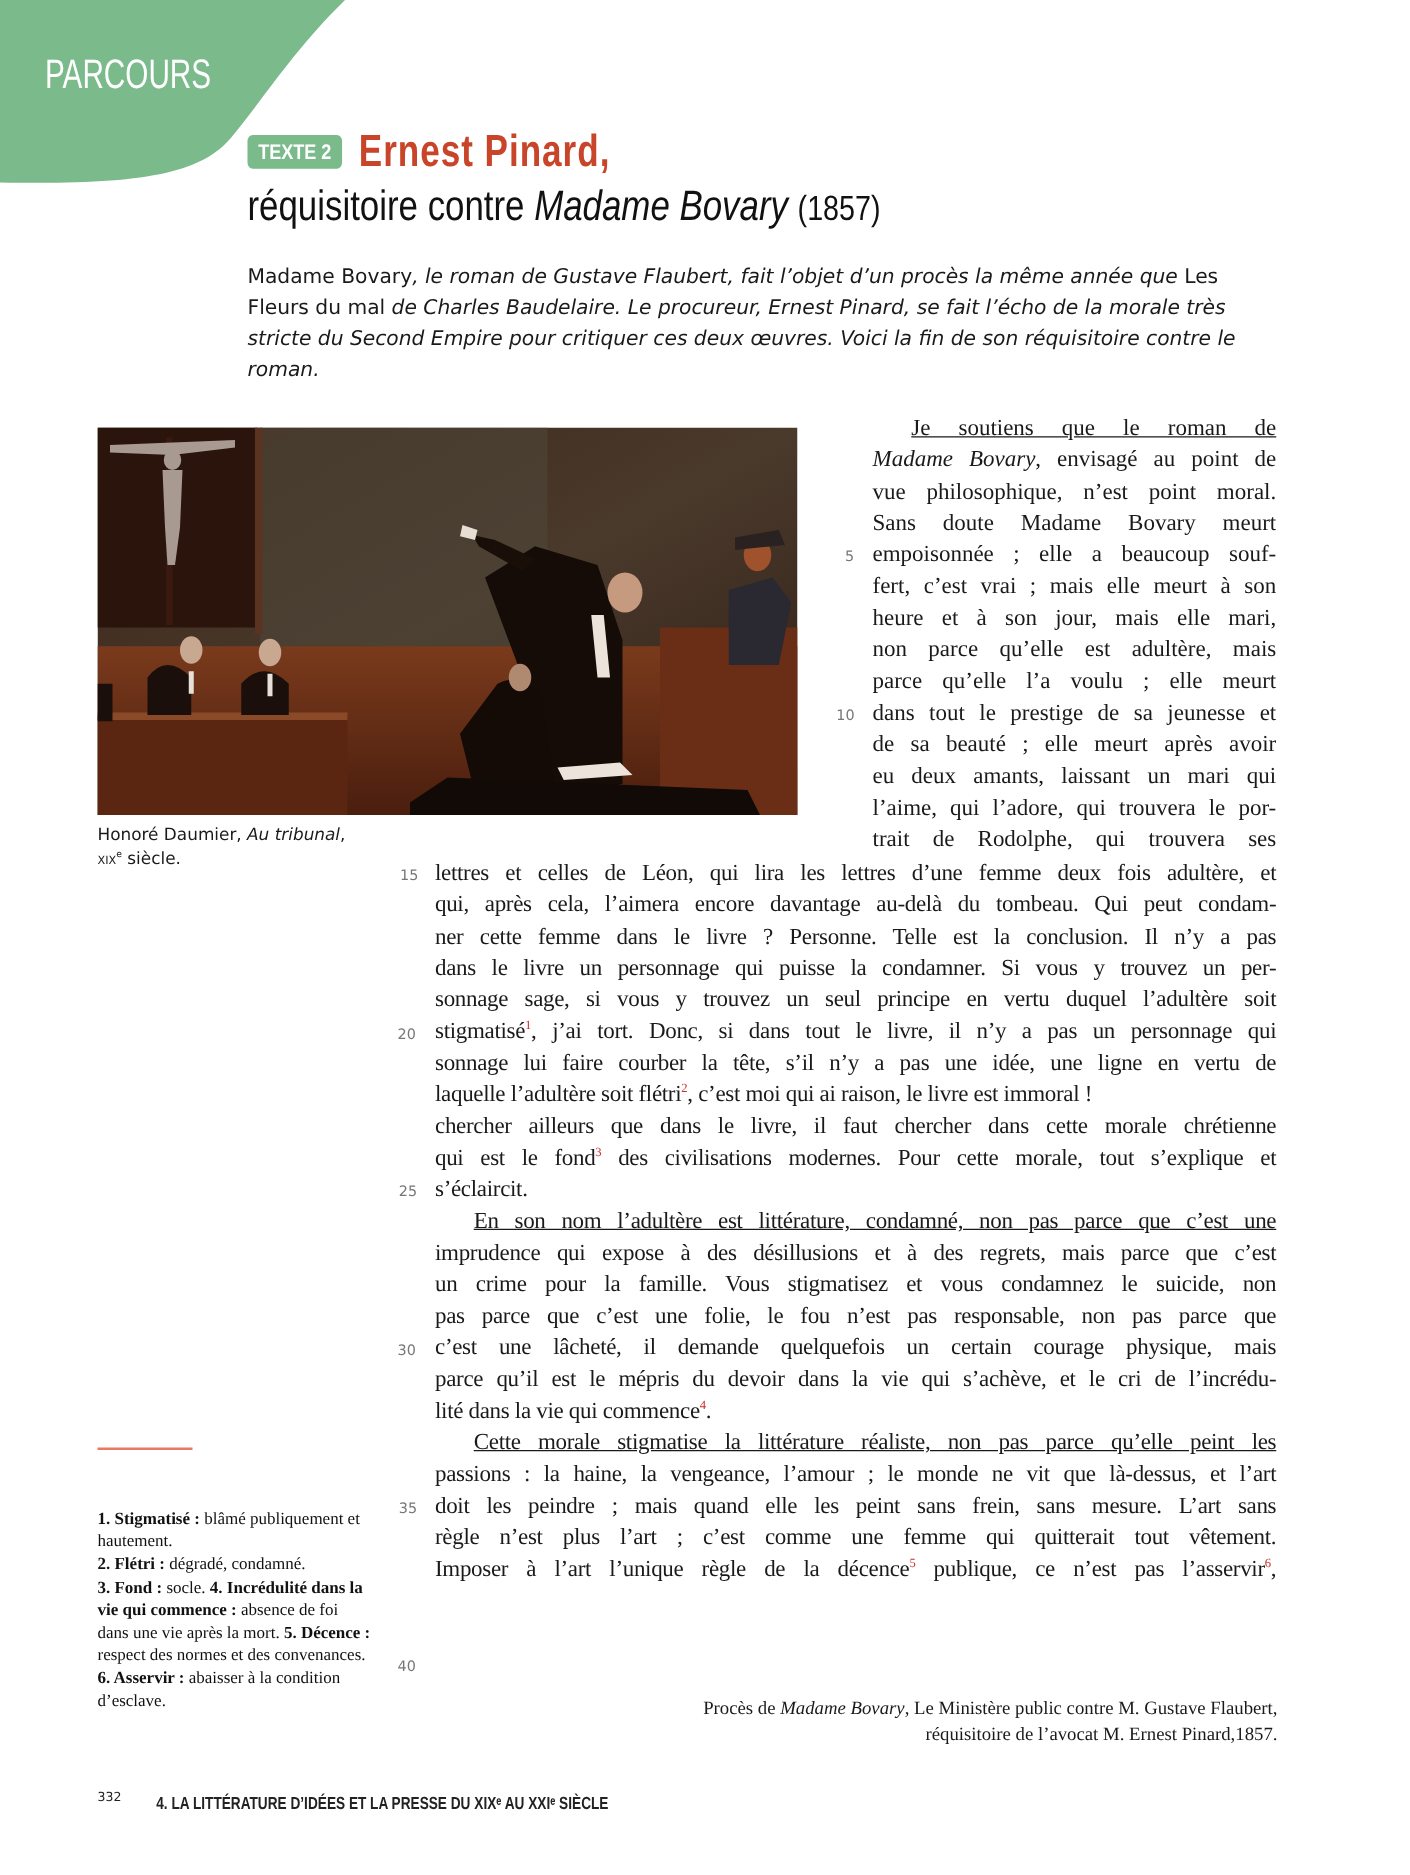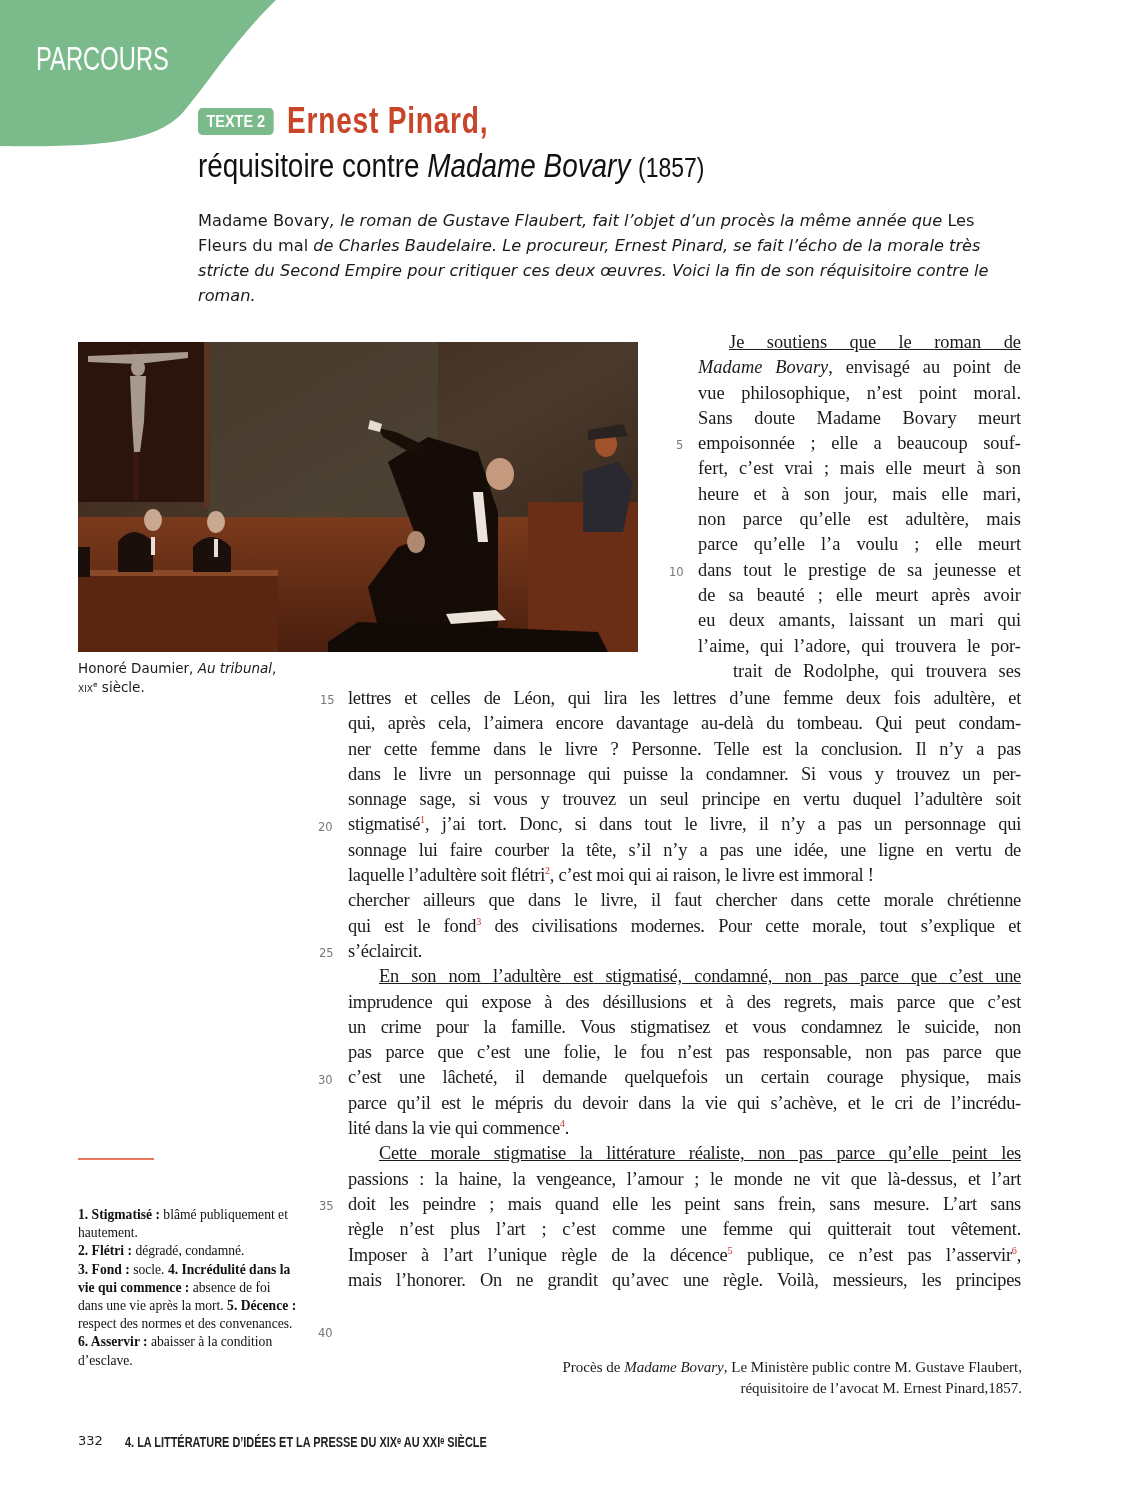--- a/index.html
+++ b/index.html
@@ -64,21 +64,21 @@
     position: absolute; left: 78px; top: 1162px; width: 220px;
     font-size: 13.6px; line-height: 18.2px; color: #111; margin-top: 44px;
   }
   .footnotes b { font-weight: bold; }
   .source {
     position: absolute; right: 106px; top: 1357px; text-align: right;
     font-size: 15px; line-height: 21px; color: #1a1a1a;
   }
   .folio {
     position: absolute; left: 78px; top: 1433px;
-    font-family: "DejaVu Sans", sans-serif; font-size: 13px; color: #222;
+    font-family: "DejaVu Sans", sans-serif; font-size: 10px; color: #222;
   }
   .running-head {
     position: absolute; left: 125px; top: 1434px;
     font-family: "Liberation Sans", sans-serif; font-weight: bold; font-size: 14px; color: #222;
     transform: scaleX(0.78); transform-origin: left top; white-space: nowrap;
   }
 </style>
 </head>
 <body>
 
@@ -176,48 +176,47 @@
     <div style="text-align-last: justify;">Sans doute Madame Bovary meurt</div>
     <div style="text-align-last: justify;">empoisonnée ; elle a beaucoup souf-</div>
     <div style="text-align-last: justify;">fert, c’est vrai ; mais elle meurt à son</div>
     <div style="text-align-last: justify;">heure et à son jour, mais elle mari,</div>
     <div style="text-align-last: justify;">non parce qu’elle est adultère, mais</div>
     <div style="text-align-last: justify;">parce qu’elle l’a voulu ; elle meurt</div>
     <div style="text-align-last: justify;">dans tout le prestige de sa jeunesse et</div>
     <div style="text-align-last: justify;">de sa beauté ; elle meurt après avoir</div>
     <div style="text-align-last: justify;">eu deux amants, laissant un mari qui</div>
     <div style="text-align-last: justify;">l’aime, qui l’adore, qui trouvera le por-</div>
-    <div style="text-align-last: justify; margin-left: 35px;">trait de Rodolphe, qui trouvera ses</div>
+    <div style="text-align-last: justify;">trait de Rodolphe, qui trouvera ses</div>
   </div>
 
 <div class="full-text" id="fullText">
     <div style="text-align-last: justify;">lettres et celles de Léon, qui lira les lettres d’une femme deux fois adultère, et</div>
     <div style="text-align-last: justify;">qui, après cela, l’aimera encore davantage au-delà du tombeau. Qui peut condam-</div>
     <div style="text-align-last: justify;">ner cette femme dans le livre ? Personne. Telle est la conclusion. Il n’y a pas</div>
     <div style="text-align-last: justify;">dans le livre un personnage qui puisse la condamner. Si vous y trouvez un per-</div>
     <div style="text-align-last: justify;">sonnage sage, si vous y trouvez un seul principe en vertu duquel l’adultère soit</div>
     <div style="text-align-last: justify;">stigmatisé<sup class="fn">1</sup>, j’ai tort. Donc, si dans tout le livre, il n’y a pas un personnage qui</div>
     <div style="text-align-last: justify;">sonnage lui faire courber la tête, s’il n’y a pas une idée, une ligne en vertu de</div>
     <div style="text-align-last: left;">laquelle l’adultère soit flétri<sup class="fn">2</sup>, c’est moi qui ai raison, le livre est immoral !</div>
     <div style="text-align-last: justify;">chercher ailleurs que dans le livre, il faut chercher dans cette morale chrétienne</div>
     <div style="text-align-last: justify;">qui est le fond<sup class="fn">3</sup> des civilisations modernes. Pour cette morale, tout s’explique et</div>
     <div style="text-align-last: left;">s’éclaircit.</div>
-    <div class="indent" style="text-align-last: justify;">En son nom l’adultère est stigmatisé, condamné, non pas parce que c’est une</div>
+    <div class="indent" style="text-align-last: justify;">En son nom l’adultère est littérature, condamné, non pas parce que c’est une</div>
     <div style="text-align-last: justify;">imprudence qui expose à des désillusions et à des regrets, mais parce que c’est</div>
     <div style="text-align-last: justify;">un crime pour la famille. Vous stigmatisez et vous condamnez le suicide, non</div>
     <div style="text-align-last: justify;">pas parce que c’est une folie, le fou n’est pas responsable, non pas parce que</div>
     <div style="text-align-last: justify;">c’est une lâcheté, il demande quelquefois un certain courage physique, mais</div>
     <div style="text-align-last: justify;">parce qu’il est le mépris du devoir dans la vie qui s’achève, et le cri de l’incrédu-</div>
     <div style="text-align-last: left;">lité dans la vie qui commence<sup class="fn">4</sup>.</div>
     <div class="indent" style="text-align-last: justify;">Cette morale stigmatise la littérature réaliste, non pas parce qu’elle peint les</div>
     <div style="text-align-last: justify;">passions : la haine, la vengeance, l’amour ; le monde ne vit que là-dessus, et l’art</div>
     <div style="text-align-last: justify;">doit les peindre ; mais quand elle les peint sans frein, sans mesure. L’art sans</div>
     <div style="text-align-last: justify;">règle n’est plus l’art ; c’est comme une femme qui quitterait tout vêtement.</div>
     <div style="text-align-last: justify;">Imposer à l’art l’unique règle de la décence<sup class="fn">5</sup> publique, ce n’est pas l’asservir<sup class="fn">6</sup>,</div>
-    <div style="text-align-last: justify;">mais l’honorer. On ne grandit qu’avec une règle. Voilà, messieurs, les principes</div>
   </div>
 
 <div id="linenos">
     <div class="lineno" style="left: 676px; top: 438.2px;">5</div>
     <div class="lineno" style="left: 669px; top: 564.7px;">10</div>
     <div class="lineno" style="left: 320px; top: 693px;">15</div>
     <div class="lineno" style="left: 318px; top: 819.5px;">20</div>
     <div class="lineno" style="left: 319px; top: 946px;">25</div>
     <div class="lineno" style="left: 318px; top: 1072.5px;">30</div>
     <div class="lineno" style="left: 319px; top: 1199px;">35</div>

